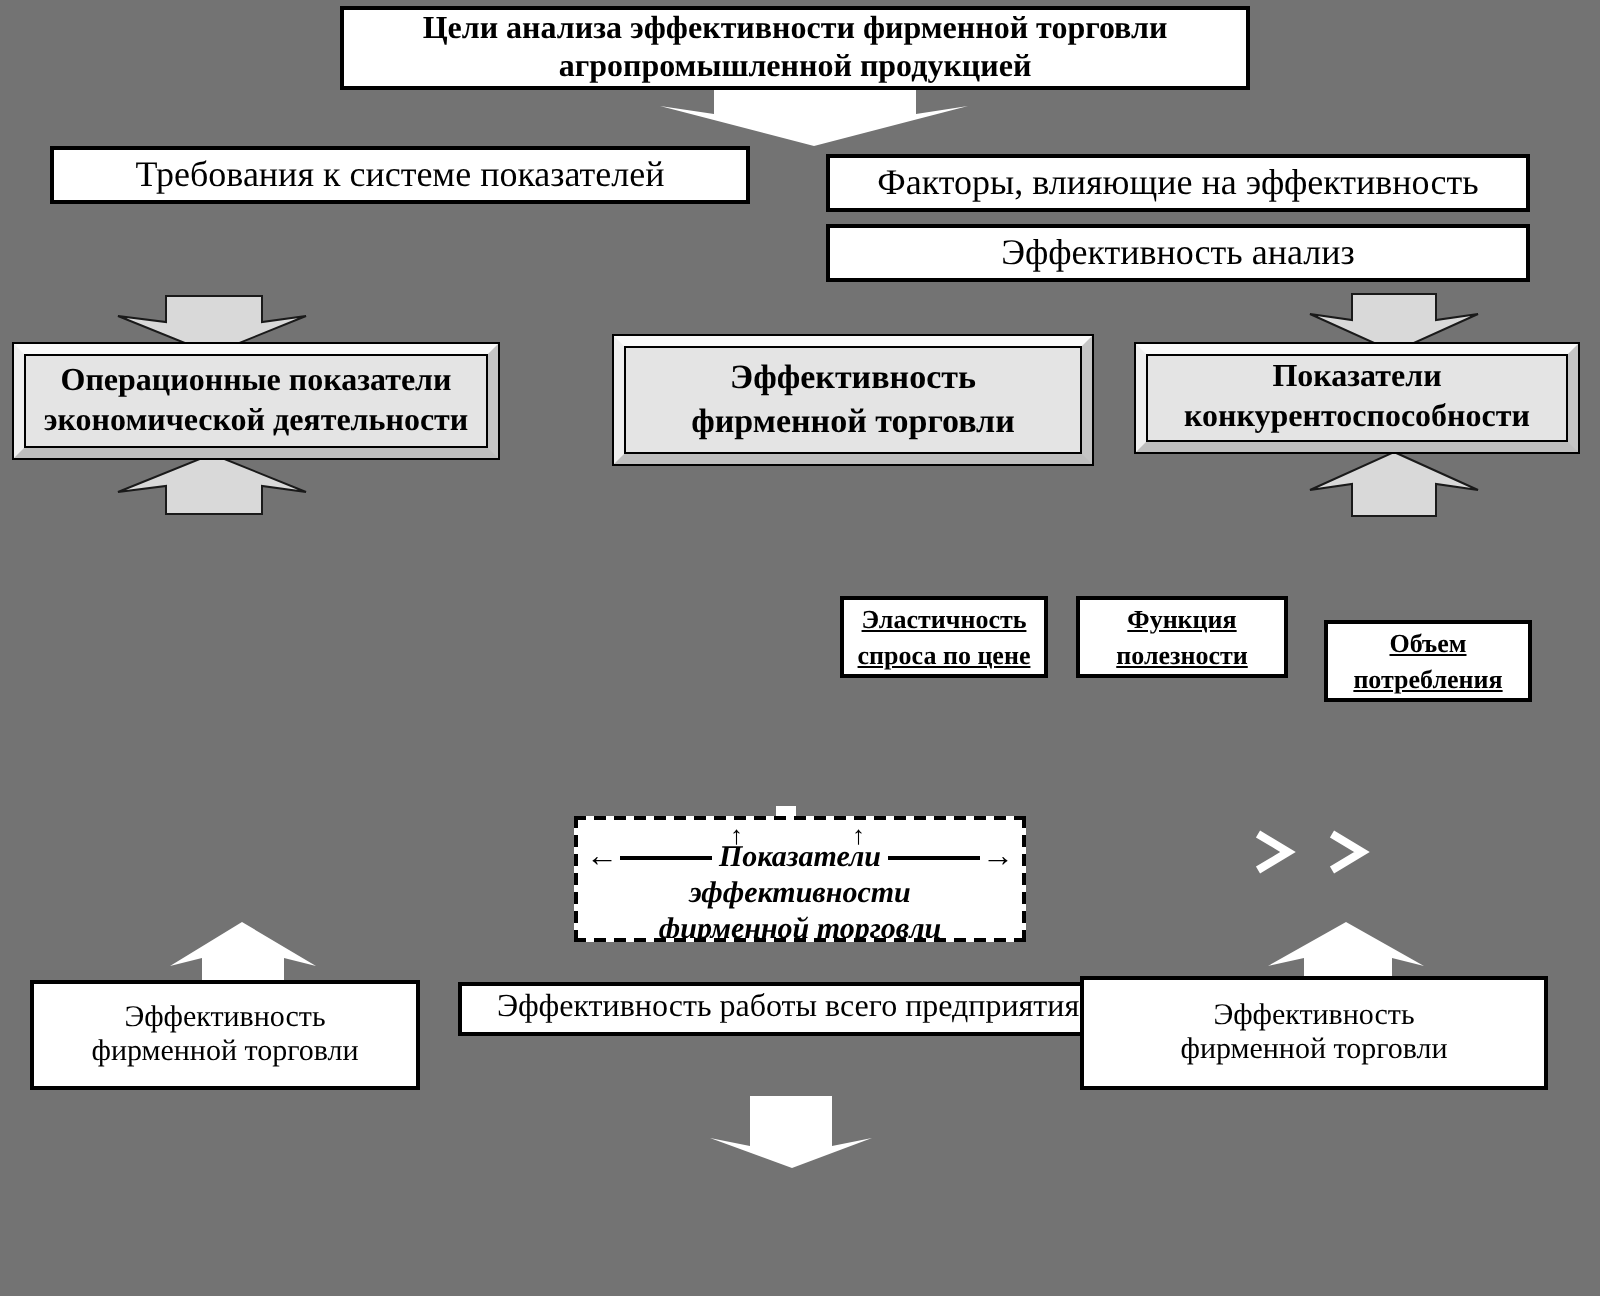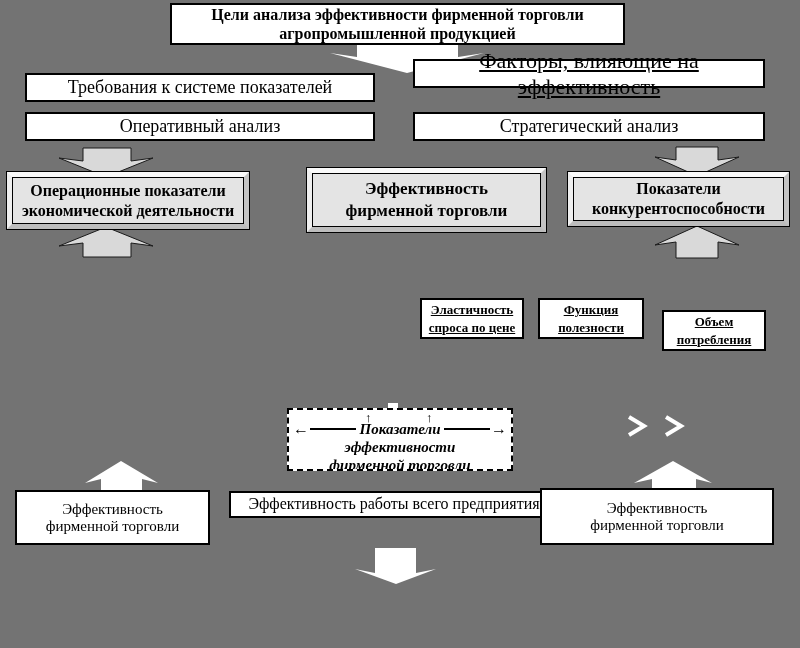--- a/index.html
+++ b/index.html
@@ -8,21 +8,21 @@
     font-family:"Liberation Serif", serif;color:#000;overflow:hidden;
   }
   .canvas svg.arrows{position:absolute;left:0;top:0;}
   .box{
     position:absolute;box-sizing:border-box;background:#fff;border:2px solid #000;
     display:flex;flex-direction:column;align-items:center;justify-content:center;
     text-align:center;line-height:1.15;
   }
   .title-box{left:170px;top:3px;width:455px;height:42px;font-weight:bold;font-size:16px;line-height:19px;}
   .lv2-left{left:25px;top:73px;width:350px;height:29px;font-size:18px;justify-content:center;}
-  .lv2-right{left:413px;top:59px;width:352px;height:29px;font-size:22px;text-decoration:underline;}
+  .lv2-right{left:413px;top:77px;width:352px;height:29px;font-size:18px;}
   .lv3-left{left:25px;top:112px;width:350px;height:29px;font-size:18px;}
   .lv3-right{left:413px;top:112px;width:352px;height:29px;font-size:18px;}
   .panel{
     position:absolute;box-sizing:border-box;background:#e4e4e4;
     border:5px solid;border-color:#fafafa #c4c4c4 #bdbdbd #efefef;
     outline:1px solid #000;box-shadow:inset 0 0 0 1px #000;
     display:flex;flex-direction:column;justify-content:center;
     text-align:center;font-weight:bold;font-size:16px;line-height:20px;
   }
   .panel-left{left:7px;top:172px;width:242px;height:57px;}
@@ -85,25 +85,22 @@
     <span>Цели анализа эффективности фирменной торговли</span>
     <span>агропромышленной продукцией</span>
   </div>
 
   <div class="box lv2-left">
     <span>Требования к системе показателей</span>
   </div>
   <div class="box lv2-right">
     <span>Факторы, влияющие на эффективность</span>
   </div>
-  <div class="box lv3-left">
-    <span>Оперативный анализ</span>
-  </div>
   <div class="box lv3-right">
-    <span>Стратегический анализ</span>
+    <span>Эффективность анализ</span>
   </div>
 
   <div class="panel panel-left">
     <span>Операционные показатели</span>
     <span>экономической деятельности</span>
   </div>
   <div class="panel panel-center">
     <span>Эффективность</span>
     <span>фирменной торговли</span>
   </div>

